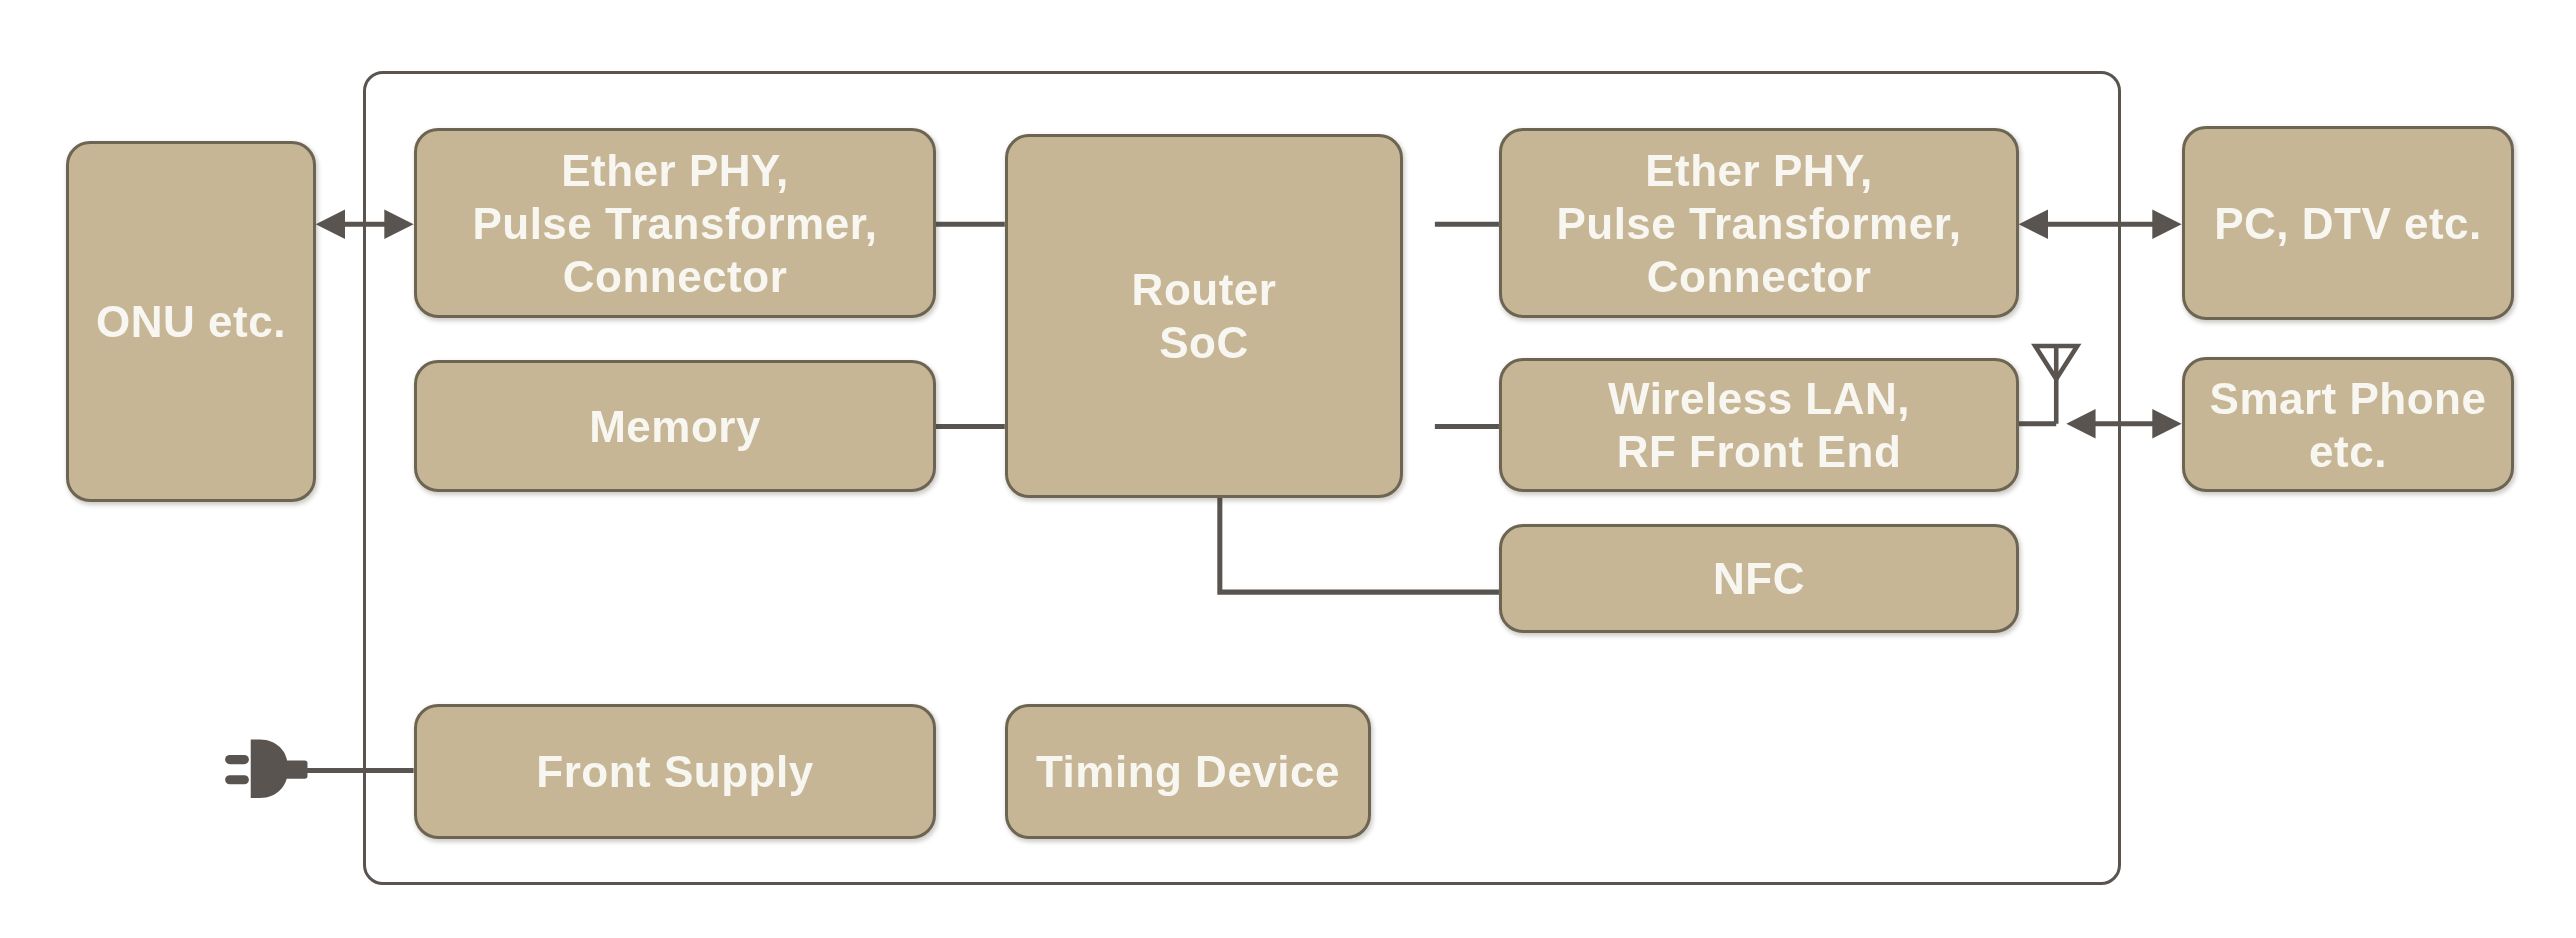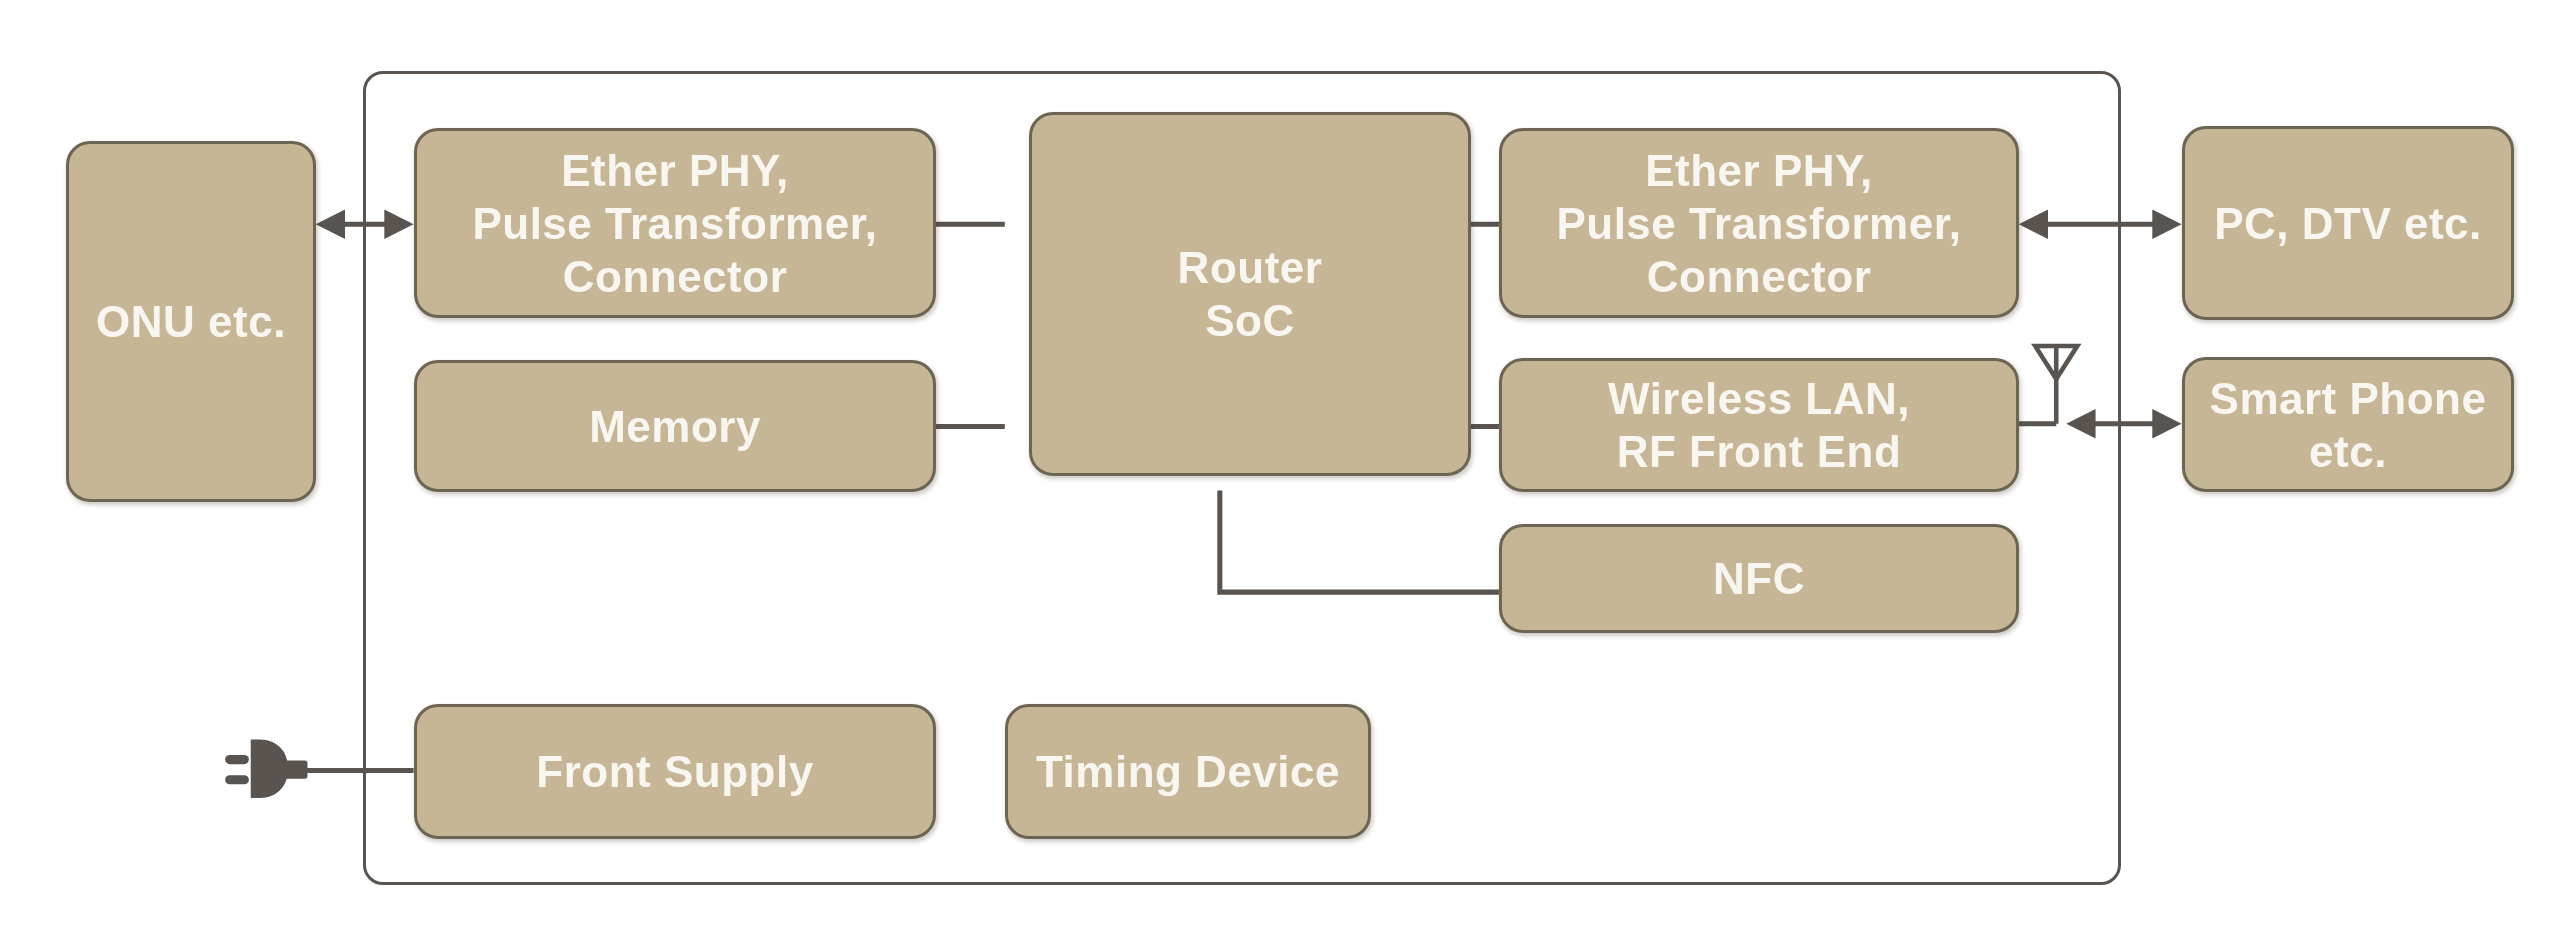--- a/index.html
+++ b/index.html
@@ -45,21 +45,21 @@
     color: #f8f6f0;
     font-weight: bold;
     font-size: 44px;
     line-height: 53px;
     letter-spacing: 0.5px;
     box-shadow: 1.8px 2.7px 4.6px rgba(60, 50, 30, 0.25);
   }
   .b-onu            { left: 66px;   top: 141px; width: 250px; height: 361px; }
   .b-ether-phy-left { left: 414px;  top: 128px; width: 522px; height: 190px; }
   .b-memory         { left: 414px;  top: 360px; width: 522px; height: 132px; }
-  .b-router-soc     { left: 1005px; top: 112px; width: 442px; height: 364px; margin-left: 24px; }
+  .b-router-soc     { left: 1005px; top: 134px; width: 398px; height: 364px; }
   .b-ether-phy-right{ left: 1499px; top: 128px; width: 520px; height: 190px; }
   .b-wireless-lan   { left: 1499px; top: 358px; width: 520px; height: 134px; }
   .b-nfc            { left: 1499px; top: 524px; width: 520px; height: 109px; }
   .b-power-supply   { left: 414px;  top: 704px; width: 522px; height: 135px; }
   .b-timing-device  { left: 1005px; top: 704px; width: 366px; height: 135px; }
   .b-pc-dtv         { left: 2182px; top: 126px; width: 332px; height: 194px; }
   .b-smart-phone    { left: 2182px; top: 357px; width: 332px; height: 135px; }
 </style>
 </head>
 <body>

